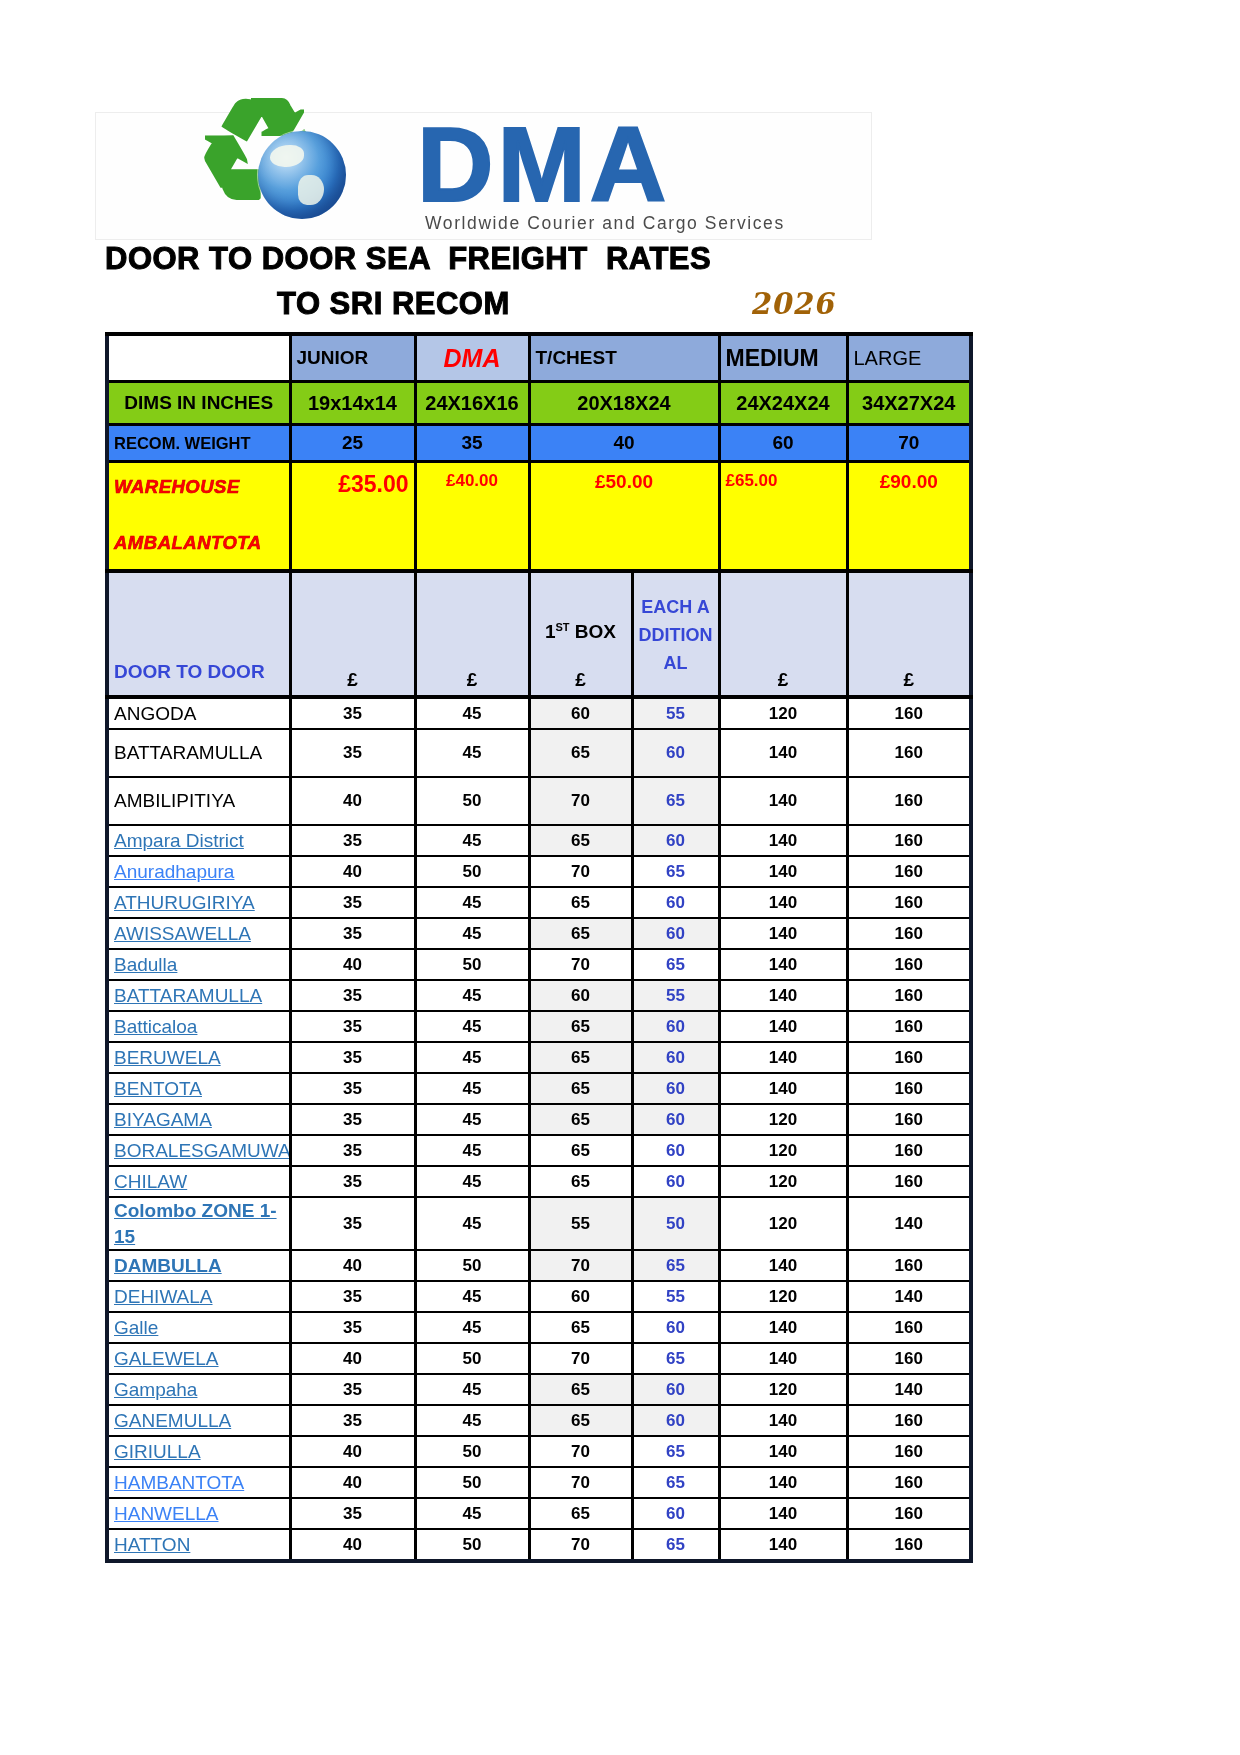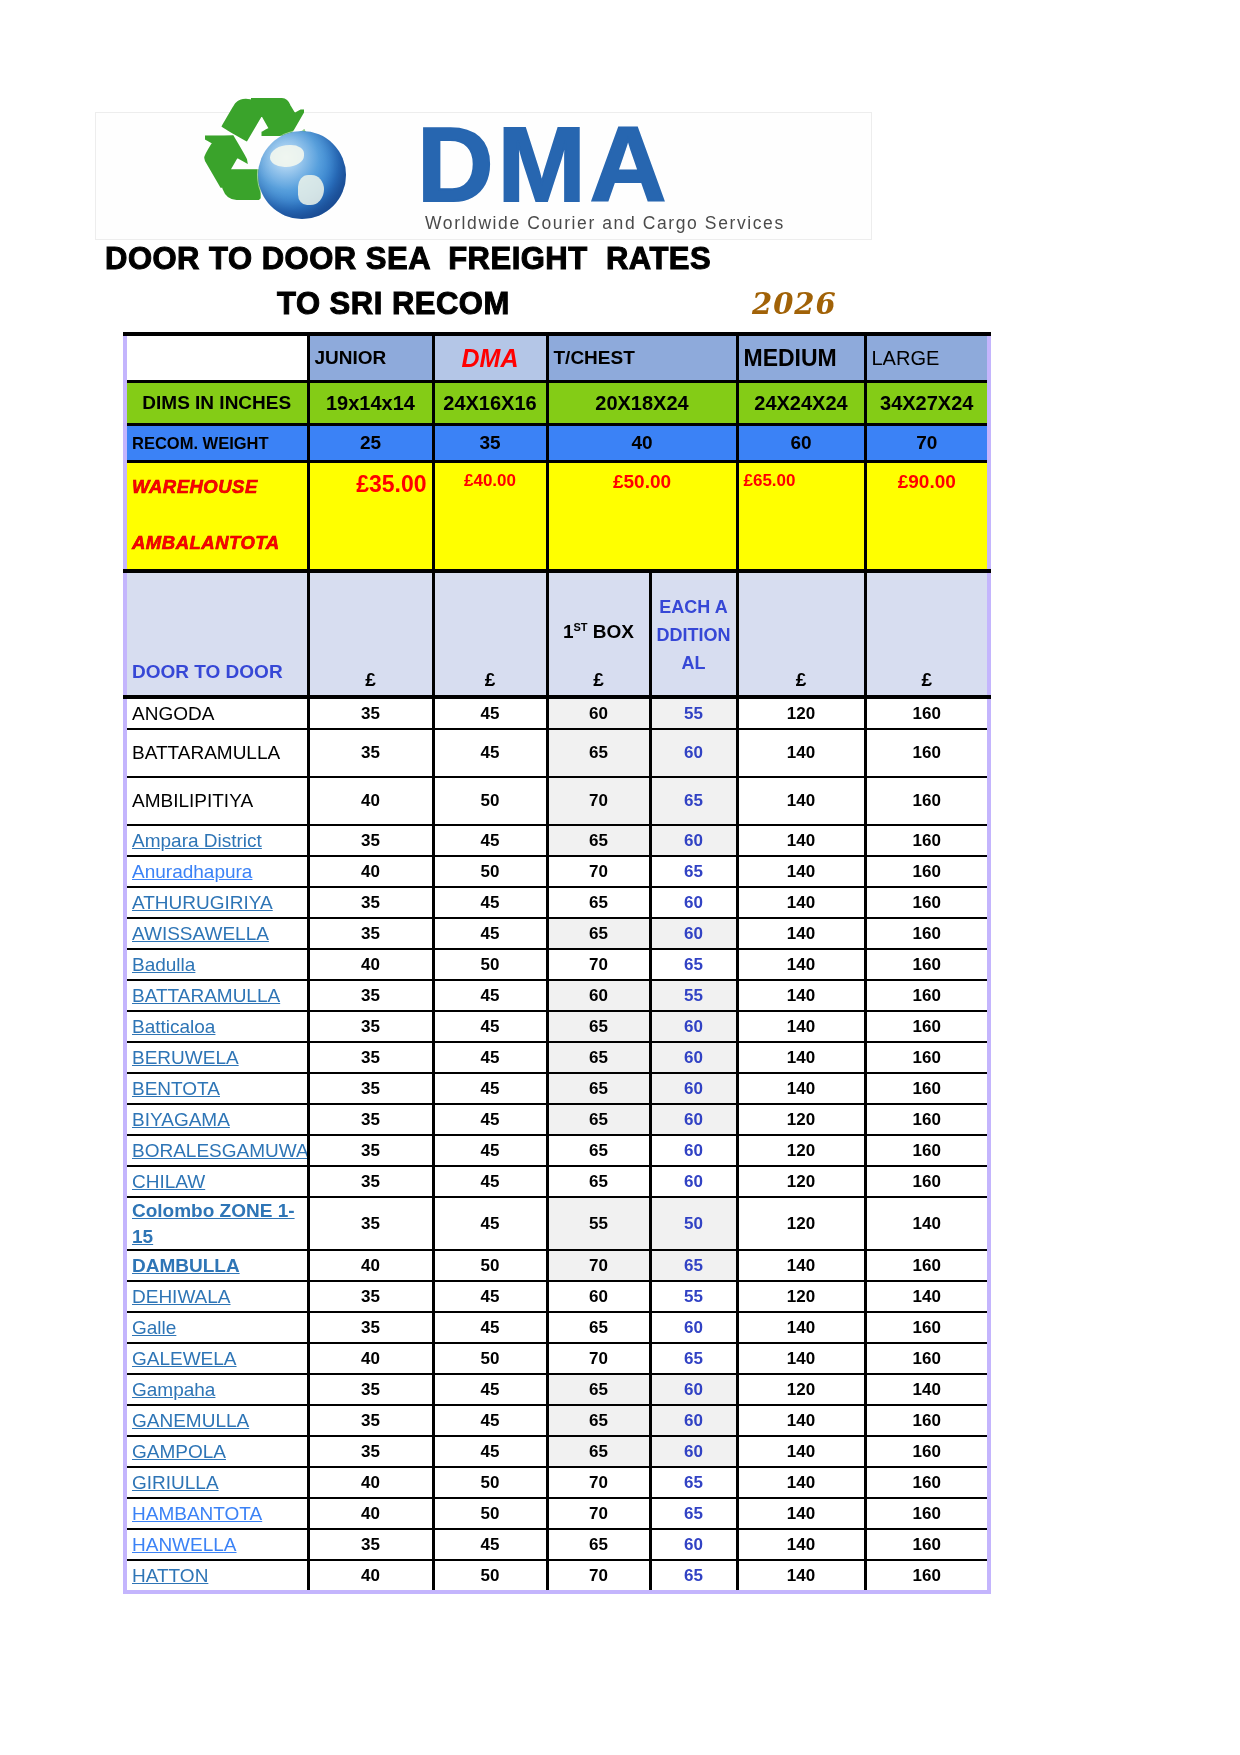--- a/index.html
+++ b/index.html
@@ -41,22 +41,22 @@
     position:absolute; left:277px; top:286px; font-size:31px; font-weight:bold;
     white-space:pre; -webkit-text-stroke:1px #000; letter-spacing:.5px;
   }
   .year-label {
     position:absolute; left:752px; top:287px; font-size:29px; font-weight:bold; font-style:italic;
     color:#a16207; font-family:"DejaVu Serif", serif; letter-spacing:1px;
   }
 
   
   table.rates {
-    position:absolute; left:123px; top:332px; width:864px;
-    border-collapse:collapse; table-layout:fixed; border:4px solid #c4b5fd;
+    position:absolute; left:105px; top:332px; width:864px;
+    border-collapse:collapse; table-layout:fixed; border:4px solid #0f172a;
   }
   .rates td, .rates th {
     border:2px solid #000; border-left-width:3px; border-right-width:3px;
     padding:0 5px; overflow:hidden;
   }
   
   .r-size td { height:44px; background:#8EAADB; font-weight:bold; font-size:19px; text-align:left; vertical-align:middle; border-top-width:4px; border-bottom-width:3px; }
   .r-size .corner { background:#fff; }
   .r-size .th-dma { background:#B4C6E7; color:#f00; font-style:italic; font-size:25px; text-align:center; position:relative; }
   .r-size .th-dma::before { content:""; position:absolute; left:-3px; right:-3px; top:-15px; height:13px; background:#B4C6E7; }
@@ -378,29 +378,20 @@
       <tr>
         <td class="city-cell"><span class="link">GANEMULLA</span></td>
         <td class="val v-junior">35</td>
         <td class="val v-dma">45</td>
         <td class="val v-box1 shaded">65</td>
         <td class="val v-addl shaded">60</td>
         <td class="val v-medium">140</td>
         <td class="val v-large">160</td>
       </tr>
       <tr>
-        <td class="city-cell"><span class="link">GAMPOLA</span></td>
-        <td class="val v-junior">35</td>
-        <td class="val v-dma">45</td>
-        <td class="val v-box1 shaded">65</td>
-        <td class="val v-addl shaded">60</td>
-        <td class="val v-medium">140</td>
-        <td class="val v-large">160</td>
-      </tr>
-      <tr>
         <td class="city-cell"><span class="link">GIRIULLA</span></td>
         <td class="val v-junior">40</td>
         <td class="val v-dma">50</td>
         <td class="val v-box1">70</td>
         <td class="val v-addl">65</td>
         <td class="val v-medium">140</td>
         <td class="val v-large">160</td>
       </tr>
       <tr>
         <td class="city-cell"><span class="link visited">HAMBANTOTA</span></td>

